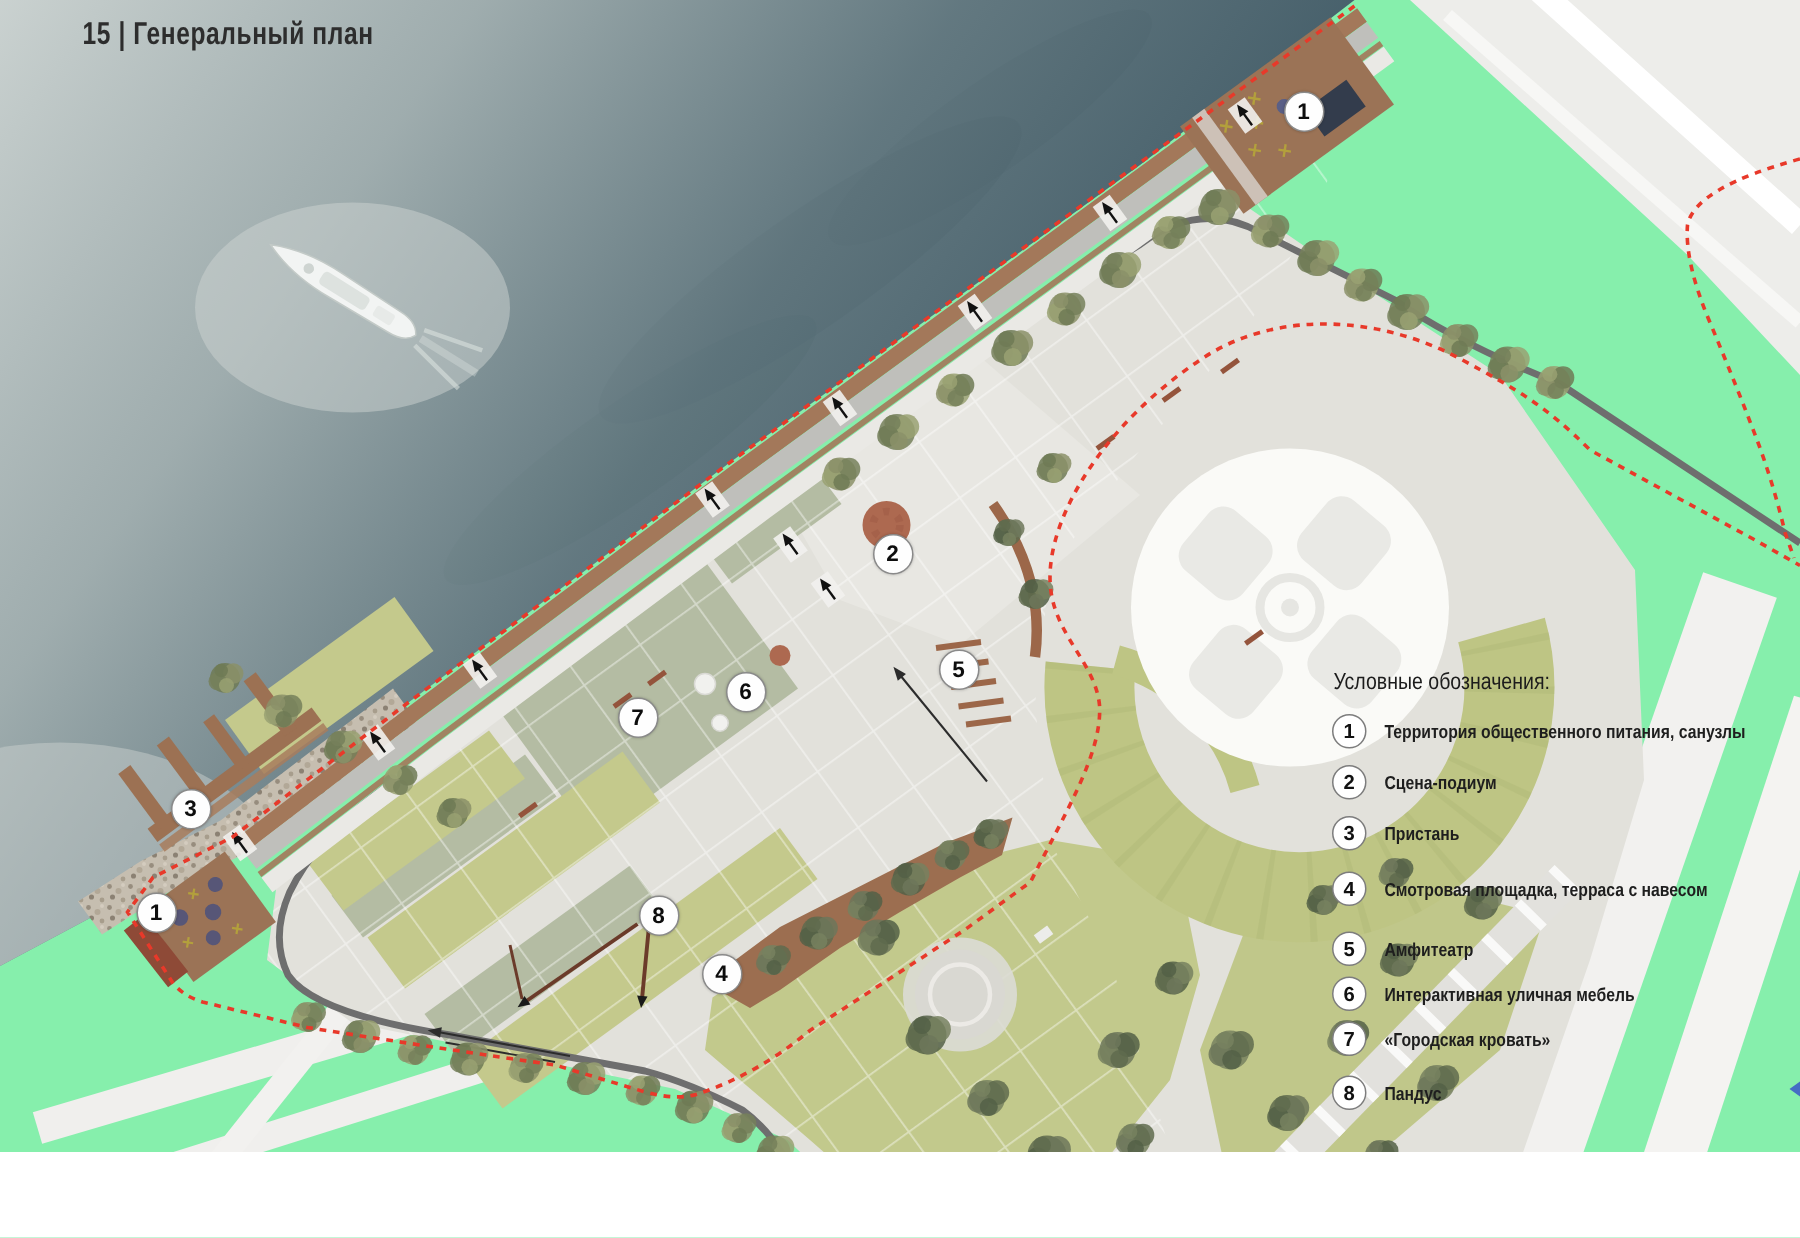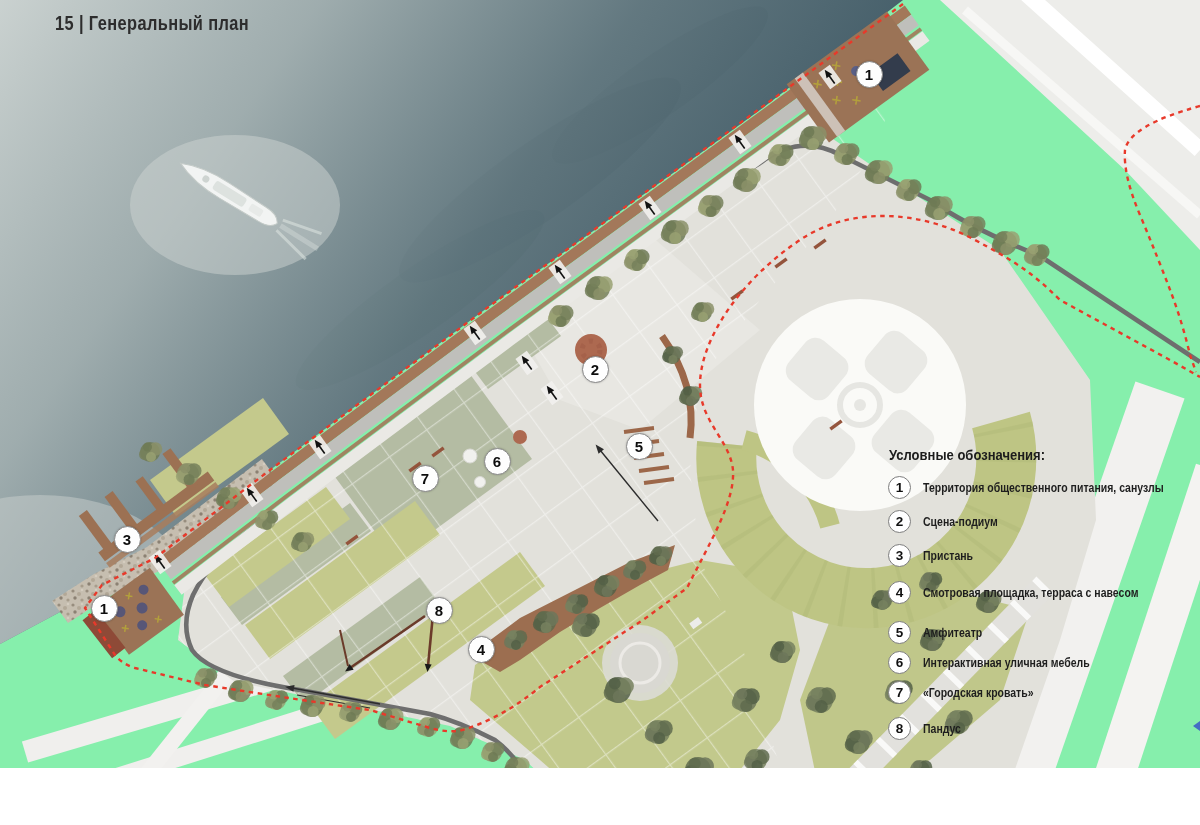--- a/index.html
+++ b/index.html
@@ -3,21 +3,21 @@
 <meta charset="utf-8">
 <style>
   html,body{margin:0;padding:0;background:#ffffff;}
   #stage{position:relative;width:1200px;height:768px;overflow:hidden;background:#86efac;
          font-family:"Liberation Sans", sans-serif;}
   #map{position:absolute;left:0;top:0;}
   .cond{display:inline-block;transform:scaleX(.84);transform-origin:0 50%;white-space:nowrap;}
   #page-title{position:absolute;left:55px;top:11px;font-size:21px;font-weight:600;color:#2d2d2d;letter-spacing:.5px;}
   #page-title .cond{transform:scaleX(.78);}
   #legend{position:absolute;left:888px;top:446px;width:300px;}
-  #legend-title{position:absolute;left:1px;top:0;font-size:15.5px;font-weight:700;color:#1c1c1c;}
+  #legend-title{position:absolute;left:1px;top:0;font-size:15.5px;font-weight:400;color:#1c1c1c;}
   .legend-row{position:absolute;display:flex;align-items:center;gap:12px;}
   .legend-circle{width:21px;height:21px;border-radius:50%;border:1.4px solid #7d7d7d;background:#fff;
        display:flex;align-items:center;justify-content:center;font-size:13.5px;font-weight:700;color:#111;flex:0 0 auto;}
   .legend-label{font-size:12.5px;color:#1e1e1e;font-weight:600;}
   .marker{position:absolute;width:25px;height:25px;border-radius:50%;background:#fefefe;border:1.4px solid #8a8a8a;
        display:flex;align-items:center;justify-content:center;font-size:15px;font-weight:700;color:#0d0d0d;
        box-shadow:0 0 2px rgba(0,0,0,.25);}
 </style>
 </head>
 <body>

